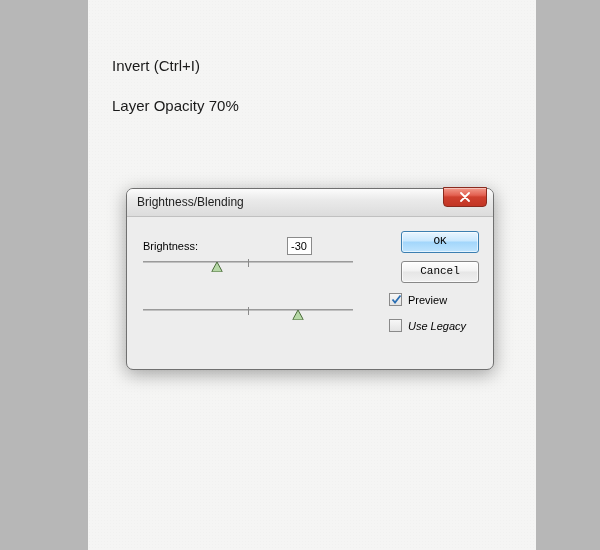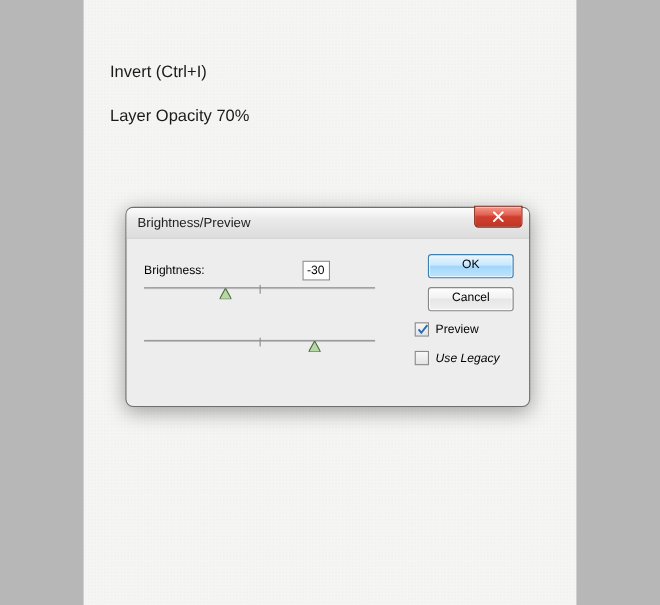--- a/index.html
+++ b/index.html
@@ -8,21 +8,21 @@
     padding: 0;
     width: 600px;
     height: 550px;
     background: #b7b7b7;
     font-family: Arial, sans-serif;
     position: relative;
     overflow: hidden;
   }
   .page {
     position: absolute;
-    left: 76px;
+    left: 88px;
     top: 0;
     width: 448px;
     height: 550px;
     background: #f5f5f4;
     background-image: radial-gradient(rgba(0,0,0,0.015) 1px, transparent 1px);
     background-size: 3px 3px;
   }
   .instructions {
     position: absolute;
     left: 24px;
@@ -133,21 +133,21 @@
     top: 14px;
     width: 78px;
   }
   .win-btn {
     width: 78px;
     height: 22px;
     margin-bottom: 8px;
     border: 1px solid #777;
     border-radius: 3px;
     font-size: 11px;
-    font-family: Liberation Sans, sans-serif;
+    font-family: Liberation Mono, monospace;
     text-align: center;
     line-height: 19px;
     display:block;
   }
   .btn-ok {
     background: linear-gradient(to bottom, #e9f5ff 0%, #c9e8fe 45%, #a2d6fb 50%, #bfe4fe 100%);
     border-color: #3c7fb1;
     box-shadow: inset 0 0 0 1px rgba(255,255,255,0.6);
   }
   .btn-cancel {
@@ -194,21 +194,21 @@
 
 <div class="page">
 
   <div class="instructions">
     <p>Invert (Ctrl+I)</p>
     <p>Layer Opacity 70%</p>
   </div>
 
   <div class="dialog">
     <div class="titlebar">
-      <span class="titlebar-text">Brightness/Preview</span>
+      <span class="titlebar-text">Brightness/Blending</span>
       <div class="close-btn">
         <svg width="12" height="10" viewBox="0 0 12 10">
           <path d="M2 1 L10 9 M10 1 L2 9" stroke="#fff" stroke-width="1.8" stroke-linecap="round" fill="none"></path>
         </svg>
       </div>
     </div>
 
     <div class="dlg-body">
 
       <div class="row row-brightness">

